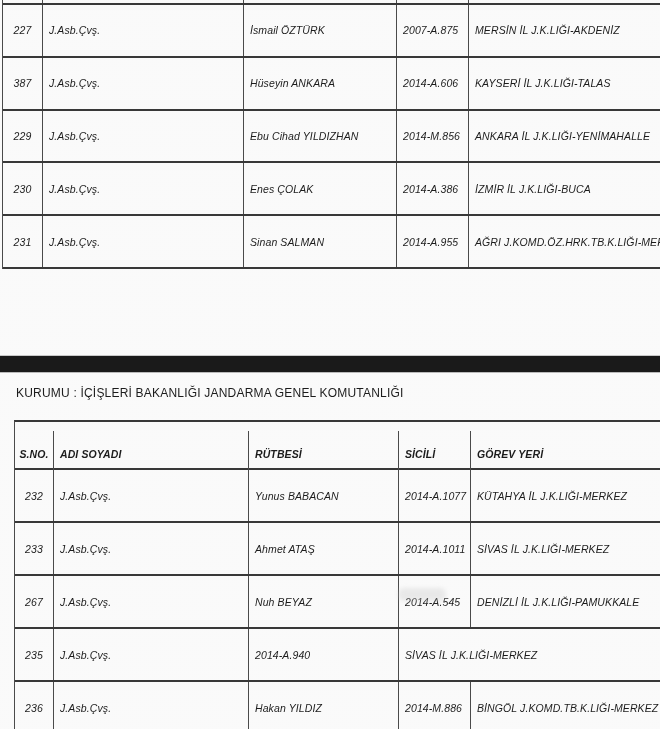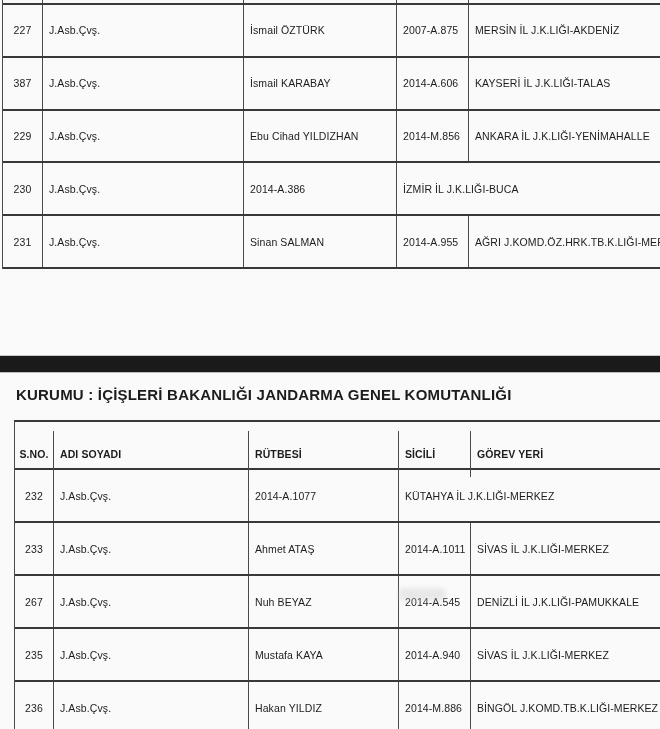--- a/index.html
+++ b/index.html
@@ -38,34 +38,35 @@
   .t-upper .trow.partial { height: 3px; }
   .t-lower .trow { grid-template-columns: 39px 195px 150px 72px 414px; height: 51px; }
   .t-lower .trow.head { height: 46px; }
   .tcell {
     height: 100%;
     display: flex; align-items: center;
     padding: 0 6px;
     border-right: 1.5px solid #4a4a4a;
     white-space: nowrap; overflow: visible;
     box-sizing: border-box;
+    font-style: italic;
   }
   .tcell.sno { justify-content: center; padding: 0 2px; }
   .tcell.last { border-right: none; }
   .trow.head .tcell { font-weight: bold; letter-spacing: 0.1px; margin-top: 18px; }
   
   .sep-bar {
     position: absolute; left: 0; top: 356px;
     width: 660px; height: 16px;
     background: #1a1a1a;
     box-shadow: 0 1px 0 rgba(0,0,0,0.25), 0 -1px 0 rgba(0,0,0,0.2);
   }
   .section-heading {
     position: absolute; left: 16px; top: 386px;
-    font-size: 15px; font-weight: bold;
+    font-size: 12px; font-weight: normal;
     letter-spacing: 0.2px;
     white-space: nowrap;
   }
   
   .smudge {
     position: absolute; left: 398px; top: 588px;
     width: 48px; height: 13px;
     background: #c9c9c9; opacity: 0.35;
     border-radius: 6px; filter: blur(2px);
   }
@@ -87,34 +88,35 @@
     <div class="trow">
       <div class="tcell sno">227</div>
       <div class="tcell">J.Asb.Çvş.</div>
       <div class="tcell">İsmail ÖZTÜRK</div>
       <div class="tcell">2007-A.875</div>
       <div class="tcell last">MERSİN İL J.K.LIĞI-AKDENİZ</div>
     </div>
     <div class="trow">
       <div class="tcell sno">387</div>
       <div class="tcell">J.Asb.Çvş.</div>
-      <div class="tcell">İsmail KARABAY</div>
+      <div class="tcell">Hüseyin ANKARA</div>
       <div class="tcell">2014-A.606</div>
       <div class="tcell last">KAYSERİ İL J.K.LIĞI-TALAS</div>
     </div>
     <div class="trow">
       <div class="tcell sno">229</div>
       <div class="tcell">J.Asb.Çvş.</div>
       <div class="tcell">Ebu Cihad YILDIZHAN</div>
       <div class="tcell">2014-M.856</div>
       <div class="tcell last">ANKARA İL J.K.LIĞI-YENİMAHALLE</div>
     </div>
     <div class="trow">
       <div class="tcell sno">230</div>
       <div class="tcell">J.Asb.Çvş.</div>
+      <div class="tcell">Enes ÇOLAK</div>
       <div class="tcell">2014-A.386</div>
       <div class="tcell last">İZMİR İL J.K.LIĞI-BUCA</div>
     </div>
     <div class="trow">
       <div class="tcell sno">231</div>
       <div class="tcell">J.Asb.Çvş.</div>
       <div class="tcell">Sinan SALMAN</div>
       <div class="tcell">2014-A.955</div>
       <div class="tcell last">AĞRI J.KOMD.ÖZ.HRK.TB.K.LIĞI-MERKEZ</div>
     </div>
@@ -129,41 +131,41 @@
       <div class="tcell sno">S.NO.</div>
       <div class="tcell">ADI SOYADI</div>
       <div class="tcell">RÜTBESİ</div>
       <div class="tcell">SİCİLİ</div>
       <div class="tcell last">GÖREV YERİ</div>
     </div>
 
     <div class="trow">
       <div class="tcell sno">232</div>
       <div class="tcell">J.Asb.Çvş.</div>
+      <div class="tcell">Yunus BABACAN</div>
       <div class="tcell">2014-A.1077</div>
       <div class="tcell last">KÜTAHYA İL J.K.LIĞI-MERKEZ</div>
     </div>
     <div class="trow">
       <div class="tcell sno">233</div>
       <div class="tcell">J.Asb.Çvş.</div>
       <div class="tcell">Ahmet ATAŞ</div>
       <div class="tcell">2014-A.1011</div>
       <div class="tcell last">SİVAS İL J.K.LIĞI-MERKEZ</div>
     </div>
     <div class="trow">
       <div class="tcell sno">267</div>
       <div class="tcell">J.Asb.Çvş.</div>
       <div class="tcell">Nuh BEYAZ</div>
       <div class="tcell">2014-A.545</div>
       <div class="tcell last">DENİZLİ İL J.K.LIĞI-PAMUKKALE</div>
     </div>
     <div class="trow">
       <div class="tcell sno">235</div>
       <div class="tcell">J.Asb.Çvş.</div>
-      <div class="tcell">Mustafa KAYA</div>
       <div class="tcell">2014-A.940</div>
       <div class="tcell last">SİVAS İL J.K.LIĞI-MERKEZ</div>
     </div>
     <div class="trow">
       <div class="tcell sno">236</div>
       <div class="tcell">J.Asb.Çvş.</div>
       <div class="tcell">Hakan YILDIZ</div>
       <div class="tcell">2014-M.886</div>
       <div class="tcell last">BİNGÖL J.KOMD.TB.K.LIĞI-MERKEZ</div>
     </div>

